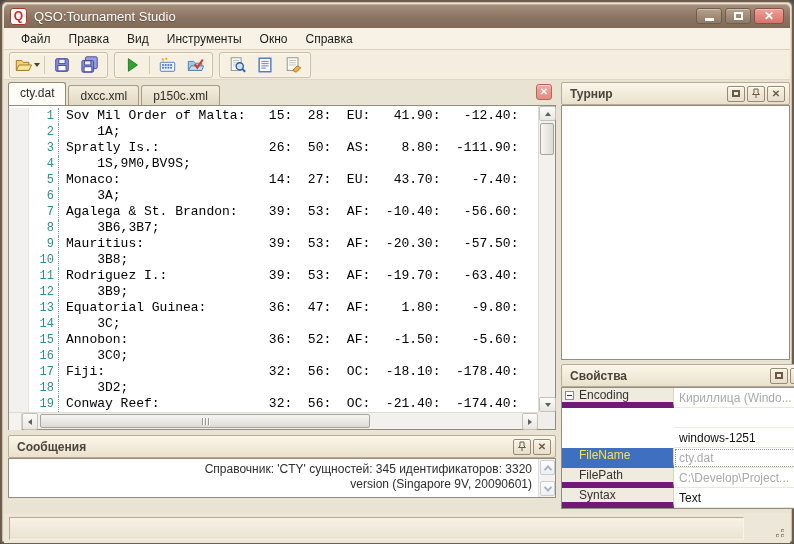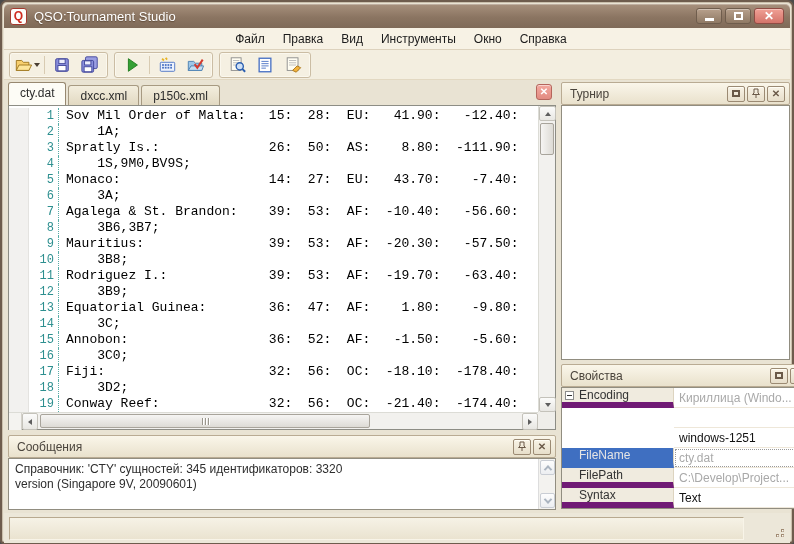--- a/index.html
+++ b/index.html
@@ -22,21 +22,21 @@
   .win-btn { width:26px; height:16px; border-radius:3px; border:1px solid #6f5d4d;
     background:linear-gradient(#b7a08c,#8f7964); display:flex; align-items:center; justify-content:center;
     box-shadow:inset 0 1px 0 rgba(255,255,255,.35); }
   .win-btn.close { width:30px; background:linear-gradient(#f0a095,#d4746a); border-color:#8f4c44; }
   .g-min { width:9px; height:3px; background:#fff; margin-top:6px; }
   .g-max { width:9px; height:8px; border:2px solid #fff; }
   .g-close { color:#fff; font-weight:bold; font-size:12px; line-height:12px; }
 
   
   .menubar { position:absolute; left:2px; top:26px; width:786px; height:22px;
-    background:#f7f2e5; border-bottom:1px solid #ddd2bd; display:flex; align-items:center; padding-left:8px;justify-content:center; }
+    background:#f7f2e5; border-bottom:1px solid #ddd2bd; display:flex; align-items:center; padding-left:8px; }
   .menu-item { padding:2px 9px; color:#1c1c1c; }
 
   
   .toolbar { position:absolute; left:2px; top:48px; width:786px; height:30px;
     background:#f3eee0; display:flex; align-items:center; gap:6px; padding-left:5px;
     border-bottom:1px solid #e2d8c2; }
   .tb-group { display:flex; align-items:center; gap:2px; padding:1px 4px; height:26px;
     border:1px solid #cbbda4; border-radius:3px; box-shadow:inset 0 0 0 1px #fbf8ee; background:#f5f0e2; }
   .tb-btn { width:26px; height:22px; display:flex; align-items:center; justify-content:center; border-radius:2px; }
   .tb-sep { width:1px; height:18px; background:#d8cbb2; margin:0 2px; }
@@ -78,50 +78,50 @@
   .h-thumb { margin:1px 2px; width:330px; background:linear-gradient(#f6f5f3,#dddbd5);
     border:1px solid #a8a49b; border-radius:2px; display:flex; align-items:center; justify-content:center; gap:2px; }
   .grip-bar { width:1px; height:7px; background:#9a968c; box-shadow:1px 0 0 #fff; }
   .ed-corner { background:#efeeea; }
   .h-box { width:13px; height:17px; flex:0 0 13px; background:#f4f3f0; border-right:1px solid #d4d2cb; }
   .h-track { flex:1; display:flex; }
 
   
   .panel-header { height:23px; display:flex; align-items:center; padding:0 4px 0 8px;
     background:linear-gradient(#faf6ea,#e9e1cc); border:1px solid #b9ab93; border-radius:2px; color:#4a443c; }
-  .panel-title { flex:1; }
+  .panel-title { flex:1;font-weight:bold; }
   .ph-btn { width:18px; height:16px; margin-left:2px; border:1px solid #9b8a73; border-radius:2px;
     background:linear-gradient(#f8f3e6,#e7deca); display:flex; align-items:center; justify-content:center;
     color:#6a5948; box-shadow:inset 0 1px 0 #fffdf5; }
   .g-pmax { width:8px; height:7px; border:2px solid #6a5948; }
   .g-px { font-size:10px; font-weight:bold; line-height:10px; }
 
   
   .messages { position:absolute; left:6px; top:433px; width:548px; height:75px; }
-  .msg-body { height:52px; margin-top:0; background:#fff; border:1px solid #918d80;
-    display:grid; grid-template-columns:1fr 17px; }
+  .msg-body { height:40px; margin-top:0; background:#fff; border:1px solid #918d80;
+    display:grid; grid-template-columns:1fr 17px;text-align:right; }
   .msg-text { padding:3px 6px; color:#2e2e2e; line-height:15px; overflow:hidden; }
   .msg-scroll { background:#f3f2ef; border-left:1px solid #ddd; display:flex; flex-direction:column; justify-content:space-between; }
   .chev { width:15px; height:15px; margin:1px; border:1px solid #c9cdd4; border-radius:2px;
     background:linear-gradient(#fdfdfd,#eceef1); display:flex; align-items:center; justify-content:center; }
   .chev-up { width:6px; height:6px; border-left:2px solid #aab4c0; border-top:2px solid #aab4c0; transform:rotate(45deg) translate(1px,1px); }
   .chev-dn { width:6px; height:6px; border-left:2px solid #aab4c0; border-top:2px solid #aab4c0; transform:rotate(225deg) translate(1px,1px); }
 
   
   .tournament { position:absolute; left:559px; top:80px; width:229px; height:279px; }
   .tour-body { height:255px; background:#fff; border:1px solid #918d80; }
 
   .props { position:absolute; left:559px; top:362px; width:272px; height:146px; }
   .prop-grid { height:122px; background:#fff; border:1px solid #918d80; overflow:hidden; }
   .prow { display:flex; height:20px; }
   .plabel { width:112px; flex:0 0 112px; background:#f0ebdf; border-right:1px solid #ddd4c0;
     border-bottom:6px solid #701a75; display:flex; align-items:center; padding-left:17px; color:#333; }
   .plabel.indent { padding-left:28px;margin-top:48px; }
   .plabel.group { padding-left:3px; }
-  .prow.sel .plabel { background:#3f6fc1; color:#e5e5e5; border-bottom-color:#3f6fc1; }
+  .prow.sel .plabel { background:#3f6fc1; color:#fde047; border-bottom-color:#3f6fc1; }
   .pvalue { flex:1; background:#fff; border-bottom:1px solid #eee7d9; display:flex; align-items:center;
     padding:0 5px; color:#111; overflow:hidden; white-space:nowrap; }
   .pvalue.muted { color:#a9a9a9; }
   .pvalue.right { justify-content:flex-end; }
   .pvalue.dotted { outline:1px dotted #9a9a9a; outline-offset:-2px; }
   .expander { width:9px; height:9px; flex:0 0 9px; border:1px solid #8b8b8b; background:#fff; margin-right:5px;
     position:relative; }
   .expander::before { content:""; position:absolute; left:1px; top:3px; width:5px; height:1px; background:#333; }
 
   

